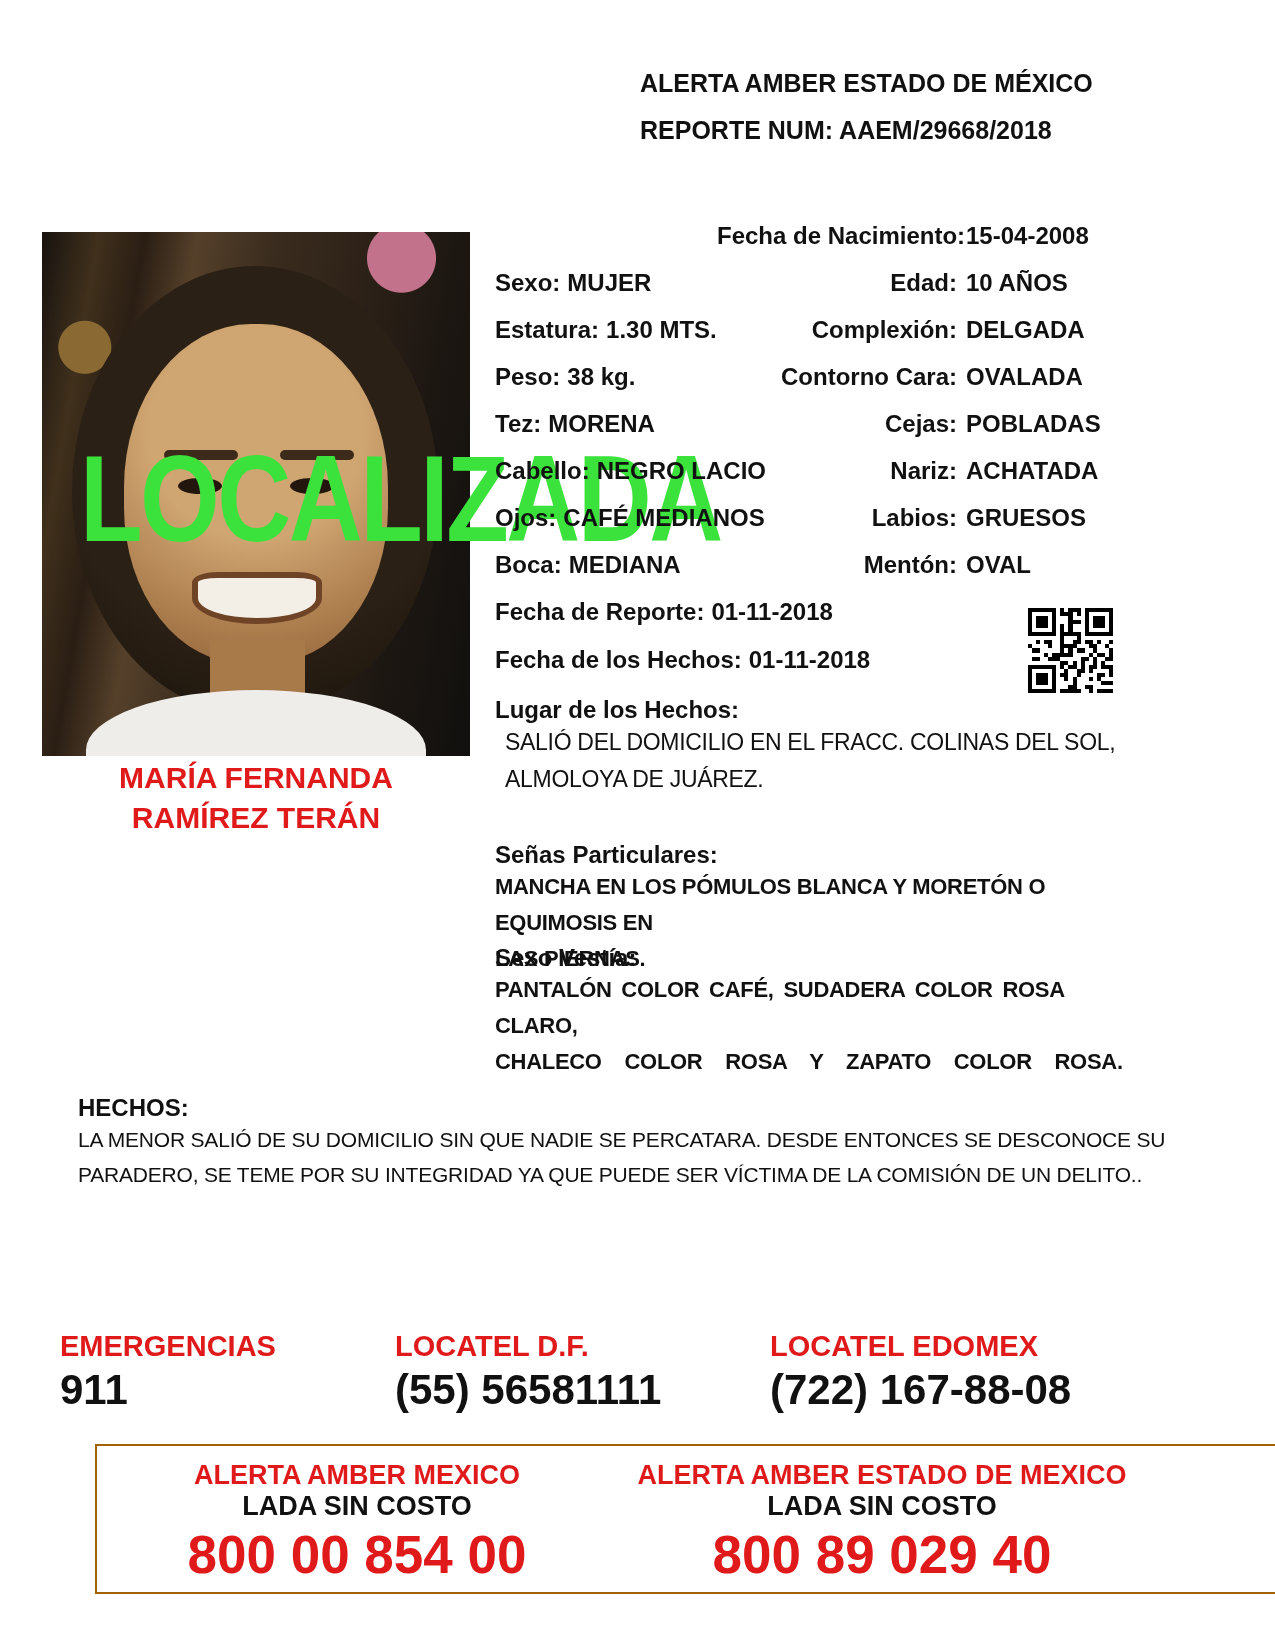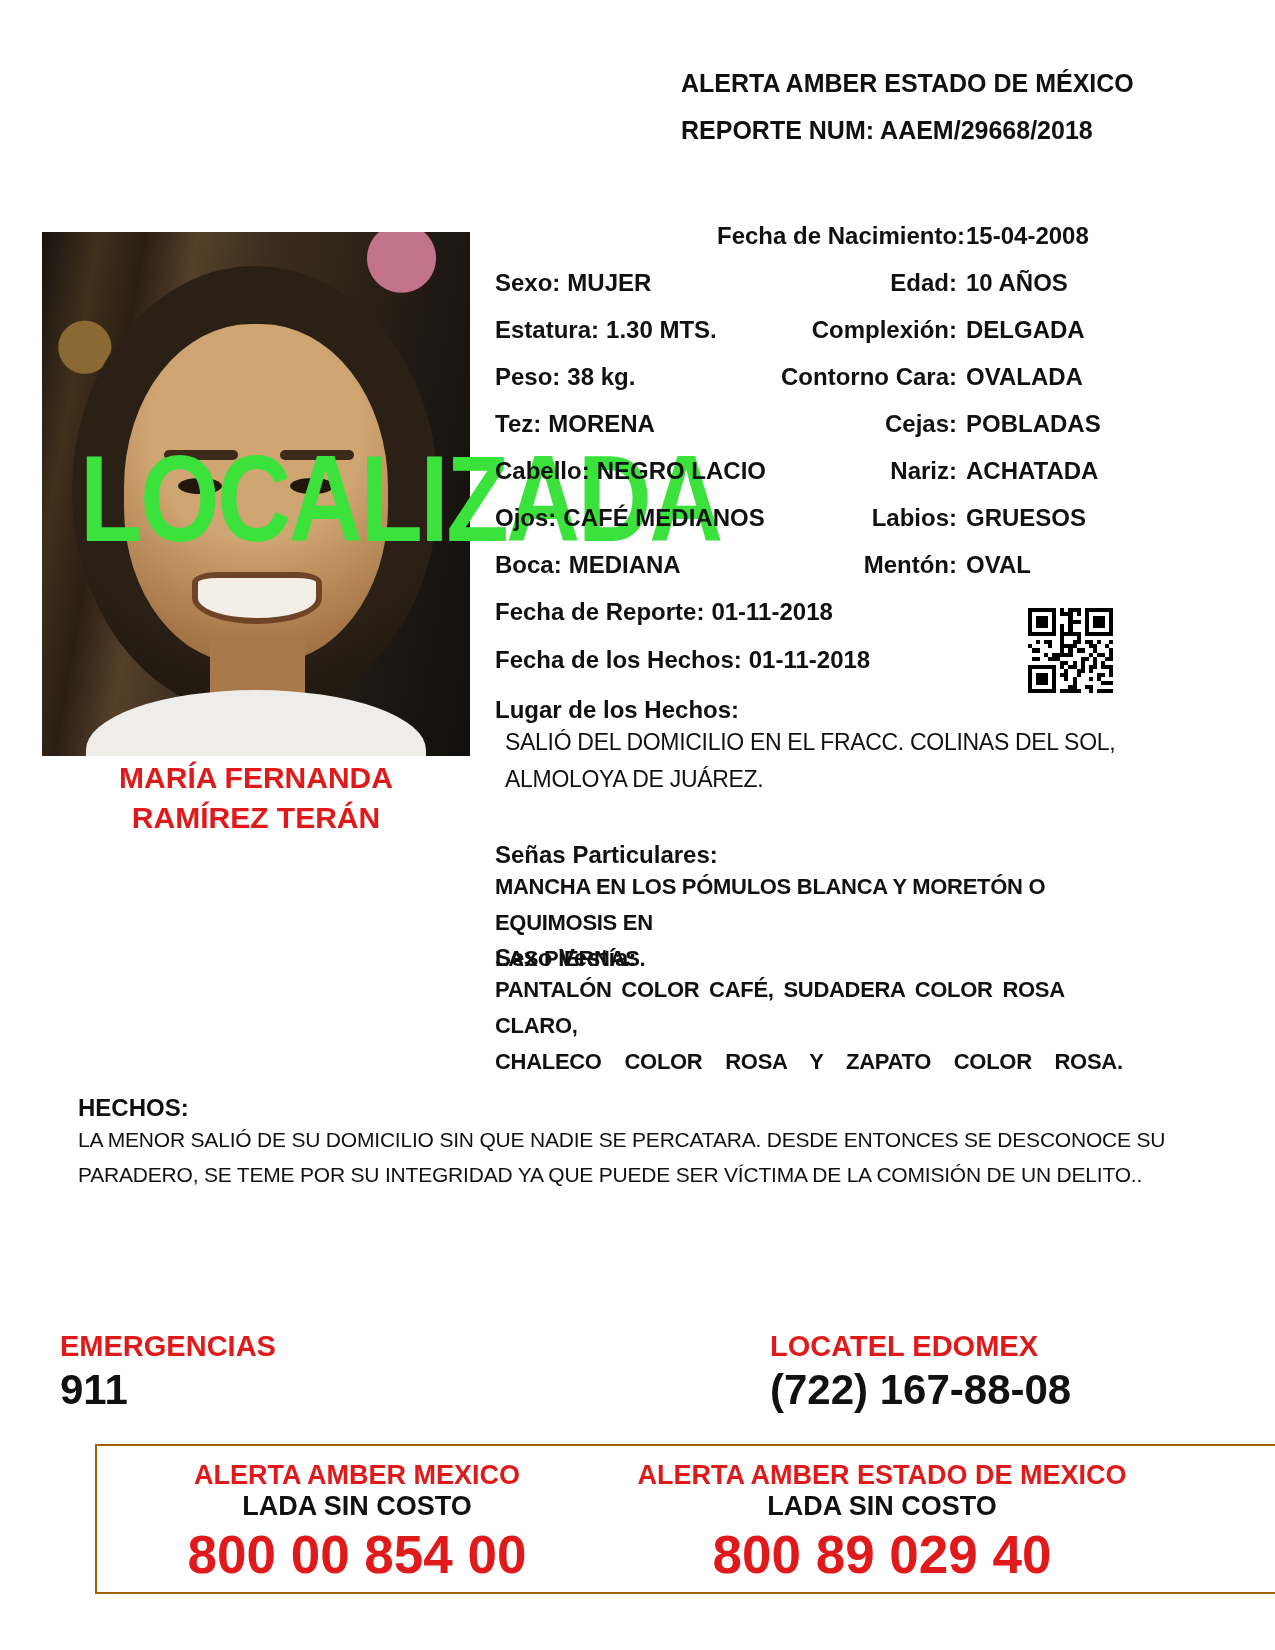--- a/index.html
+++ b/index.html
@@ -11,21 +11,21 @@
     --ink:#111111;
   }
   *{box-sizing:border-box;}
   html,body{margin:0;padding:0;background:#ffffff;}
   .page{
     position:relative;width:1275px;height:1650px;background:#ffffff;
     font-family:"Liberation Sans", sans-serif;color:var(--ink);overflow:hidden;
   }
   
   .logo{position:absolute;left:95px;top:33px;width:312px;height:178px;}
-  .title-block{position:absolute;left:681px;top:60px;width:540px;}
+  .title-block{position:absolute;left:640px;top:60px;width:540px;}
   .title-line{font-size:25px;font-weight:bold;line-height:47px;white-space:nowrap;}
   
   .photo{position:absolute;left:42px;top:232px;width:428px;height:524px;overflow:hidden;z-index:1;
     background:
       radial-gradient(circle at 84% 5%, #c2728a 0 34px, transparent 35px),
       radial-gradient(circle at 10% 22%, #8a6a32 0 26px, transparent 27px),
       linear-gradient(100deg,#171310 0%,#40301c 11%,#2a1e14 20%,#55402a 30%,#3a2c1e 45%,#2e2218 62%,#1d1712 80%,#11100e 100%);}
   .hair{position:absolute;left:30px;top:34px;width:366px;height:450px;border-radius:50%;
     background:radial-gradient(circle at 50% 40%, #2b2016 0 60%, #171108 100%);}
   .face{position:absolute;left:82px;top:92px;width:264px;height:340px;border-radius:48% 48% 46% 46%;
@@ -310,20 +310,24 @@
   <div class="facts">
     <div class="sec-title">HECHOS:</div>
     <div class="sec-body">LA MENOR SALIÓ DE SU DOMICILIO SIN QUE NADIE SE PERCATARA. DESDE ENTONCES SE DESCONOCE SU</div>
     <div class="sec-body">PARADERO, SE TEME POR SU INTEGRIDAD YA QUE PUEDE SER VÍCTIMA DE LA COMISIÓN DE UN DELITO..</div>
   </div>
 
   <div class="contact c1">
     <div class="clabel">EMERGENCIAS</div>
     <div class="cnumber">911</div>
   </div>
+  <div class="contact c2">
+    <div class="clabel">LOCATEL D.F.</div>
+    <div class="cnumber">(55) 56581111</div>
+  </div>
   <div class="contact c3">
     <div class="clabel">LOCATEL EDOMEX</div>
     <div class="cnumber">(722) 167-88-08</div>
   </div>
 
   <div class="banner">
     <div class="bcol b1">
       <div class="btitle">ALERTA AMBER MEXICO</div>
       <div class="bsub">LADA SIN COSTO</div>
       <div class="bnumber">800 00 854 00</div>

